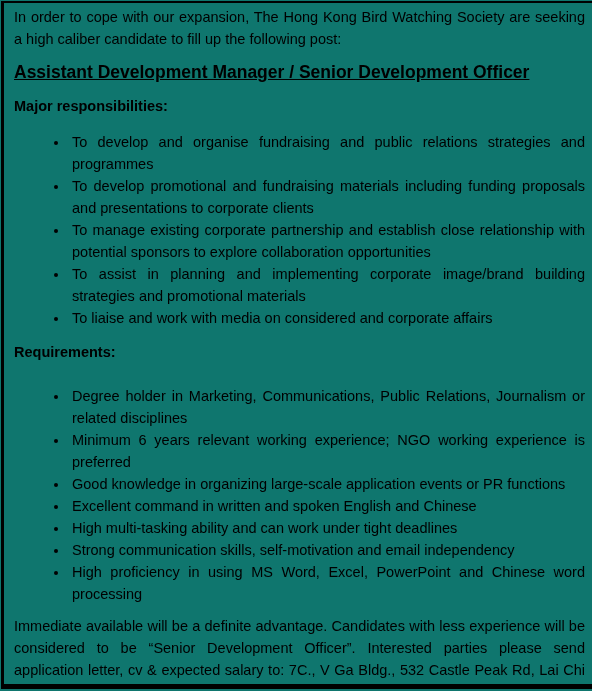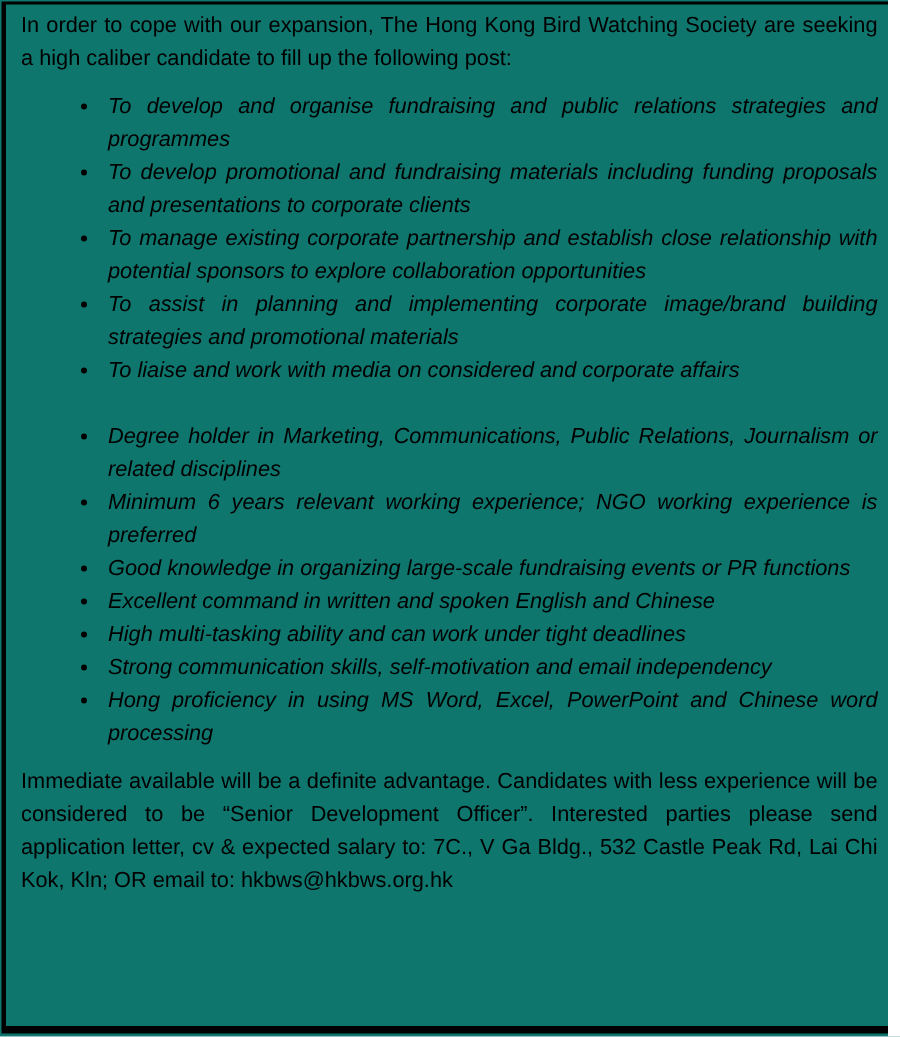--- a/index.html
+++ b/index.html
@@ -47,21 +47,20 @@
   .section-heading {
     font-size: 14.5px;
     line-height: 22px;
     font-weight: bold;
     margin: 0 0 14px 0;
   }
   ul.bullet-list {
     margin: 0 0 12px 0;
     padding: 0 0 0 55px;
     list-style: disc outside;
-    font-style: italic;
   }
   ul.bullet-list li {
     text-align: justify;
     padding-left: 3px;
   }
   ul.req-list {
     margin-bottom: 10px;
     margin-top: 22px;
   }
   .closing-paragraph {
@@ -70,37 +69,40 @@
   }
 </style>
 </head>
 <body>
 
 <div class="page">
   <div class="frame">
 
     <p class="intro">In order to cope with our expansion, The Hong Kong Bird Watching Society are seeking a high caliber candidate to fill up the following post:</p>
 
+    <h1 class="job-title">Assistant Development Manager / Senior Development Officer</h1>
 
+    <h2 class="section-heading">Major responsibilities:</h2>
 
     <ul class="bullet-list">
       <li>To develop and organise fundraising and public relations strategies and programmes</li>
       <li>To develop promotional and fundraising materials including funding proposals and presentations to corporate clients</li>
       <li>To manage existing corporate partnership and establish close relationship with potential sponsors to explore collaboration opportunities</li>
       <li>To assist in planning and implementing corporate image/brand building strategies and promotional materials</li>
       <li>To liaise and work with media on considered and corporate affairs</li>
     </ul>
 
+    <h2 class="section-heading">Requirements:</h2>
 
     <ul class="bullet-list req-list">
       <li>Degree holder in Marketing, Communications, Public Relations, Journalism or related disciplines</li>
       <li>Minimum 6 years relevant working experience; NGO working experience is preferred</li>
-      <li>Good knowledge in organizing large-scale fundraising events or PR functions</li>
+      <li>Good knowledge in organizing large-scale application events or PR functions</li>
       <li>Excellent command in written and spoken English and Chinese</li>
       <li>High multi-tasking ability and can work under tight deadlines</li>
       <li>Strong communication skills, self-motivation and email independency</li>
-      <li>Hong proficiency in using MS Word, Excel, PowerPoint and Chinese word processing</li>
+      <li>High proficiency in using MS Word, Excel, PowerPoint and Chinese word processing</li>
     </ul>
 
     <p class="closing-paragraph">Immediate available will be a definite advantage. Candidates with less experience will be considered to be “Senior Development Officer”. Interested parties please send application letter, cv &amp; expected salary to: 7C., V Ga Bldg., 532 Castle Peak Rd, Lai Chi Kok, Kln; OR email to: hkbws@hkbws.org.hk</p>
 
   </div>
 </div>
 
 </body></html>

